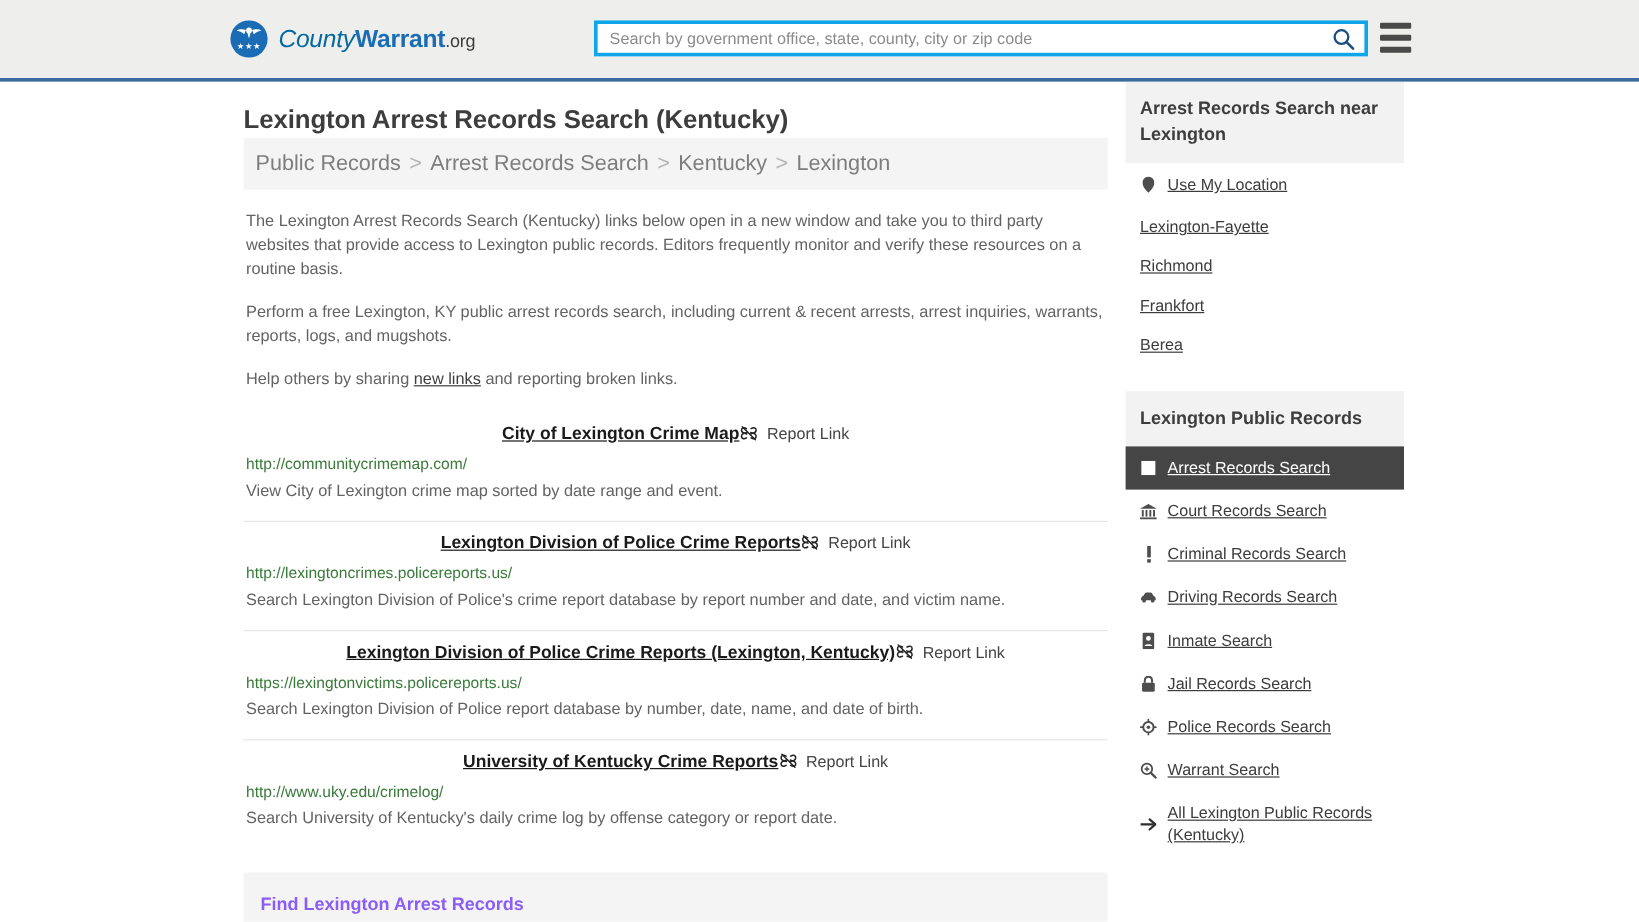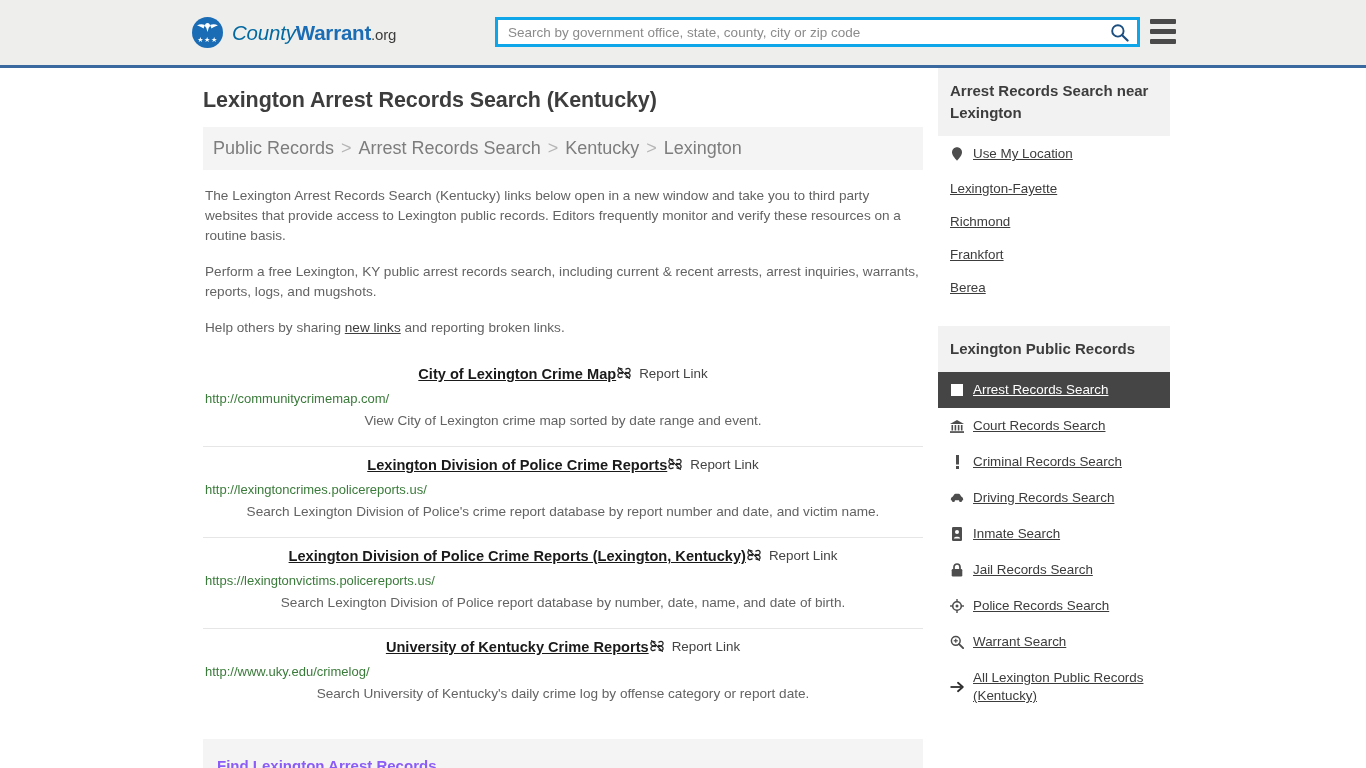--- a/index.html
+++ b/index.html
@@ -114,21 +114,21 @@
     display: flex;
     gap: 0;
   }
   #main-col { width: 720px; flex: none; }
   #side-col { width: 232px; flex: none; margin-left: 15px; }
 
   h1#page-title {
     font-size: 21.5px;
     color: #3d3d3d;
     font-weight: bold;
-    margin: 20px 0 14px 0;
+    margin: 20px 0 2px 0;
     letter-spacing: -0.1px;
   }
 
   #breadcrumb {
     background: #f4f4f4;
     padding: 11px 10px;
     font-size: 18px;
     color: #7d7d7d;
     display: flex;
     align-items: center;
@@ -185,21 +185,20 @@
     font-size: 13px;
     color: #3a7a3a;
     margin-top: 7px;
     text-decoration: none;
   }
   .result-desc {
     font-size: 13.6px;
     line-height: 22px;
     color: #636363;
     margin-top: 4px;
-    text-align: center;
   }
 
   #find-box {
     background: #f4f4f4;
     margin-top: 20px;
     padding: 14px 10px;
   }
   #find-box h2 {
     margin: 4px;
     font-size: 15px;

